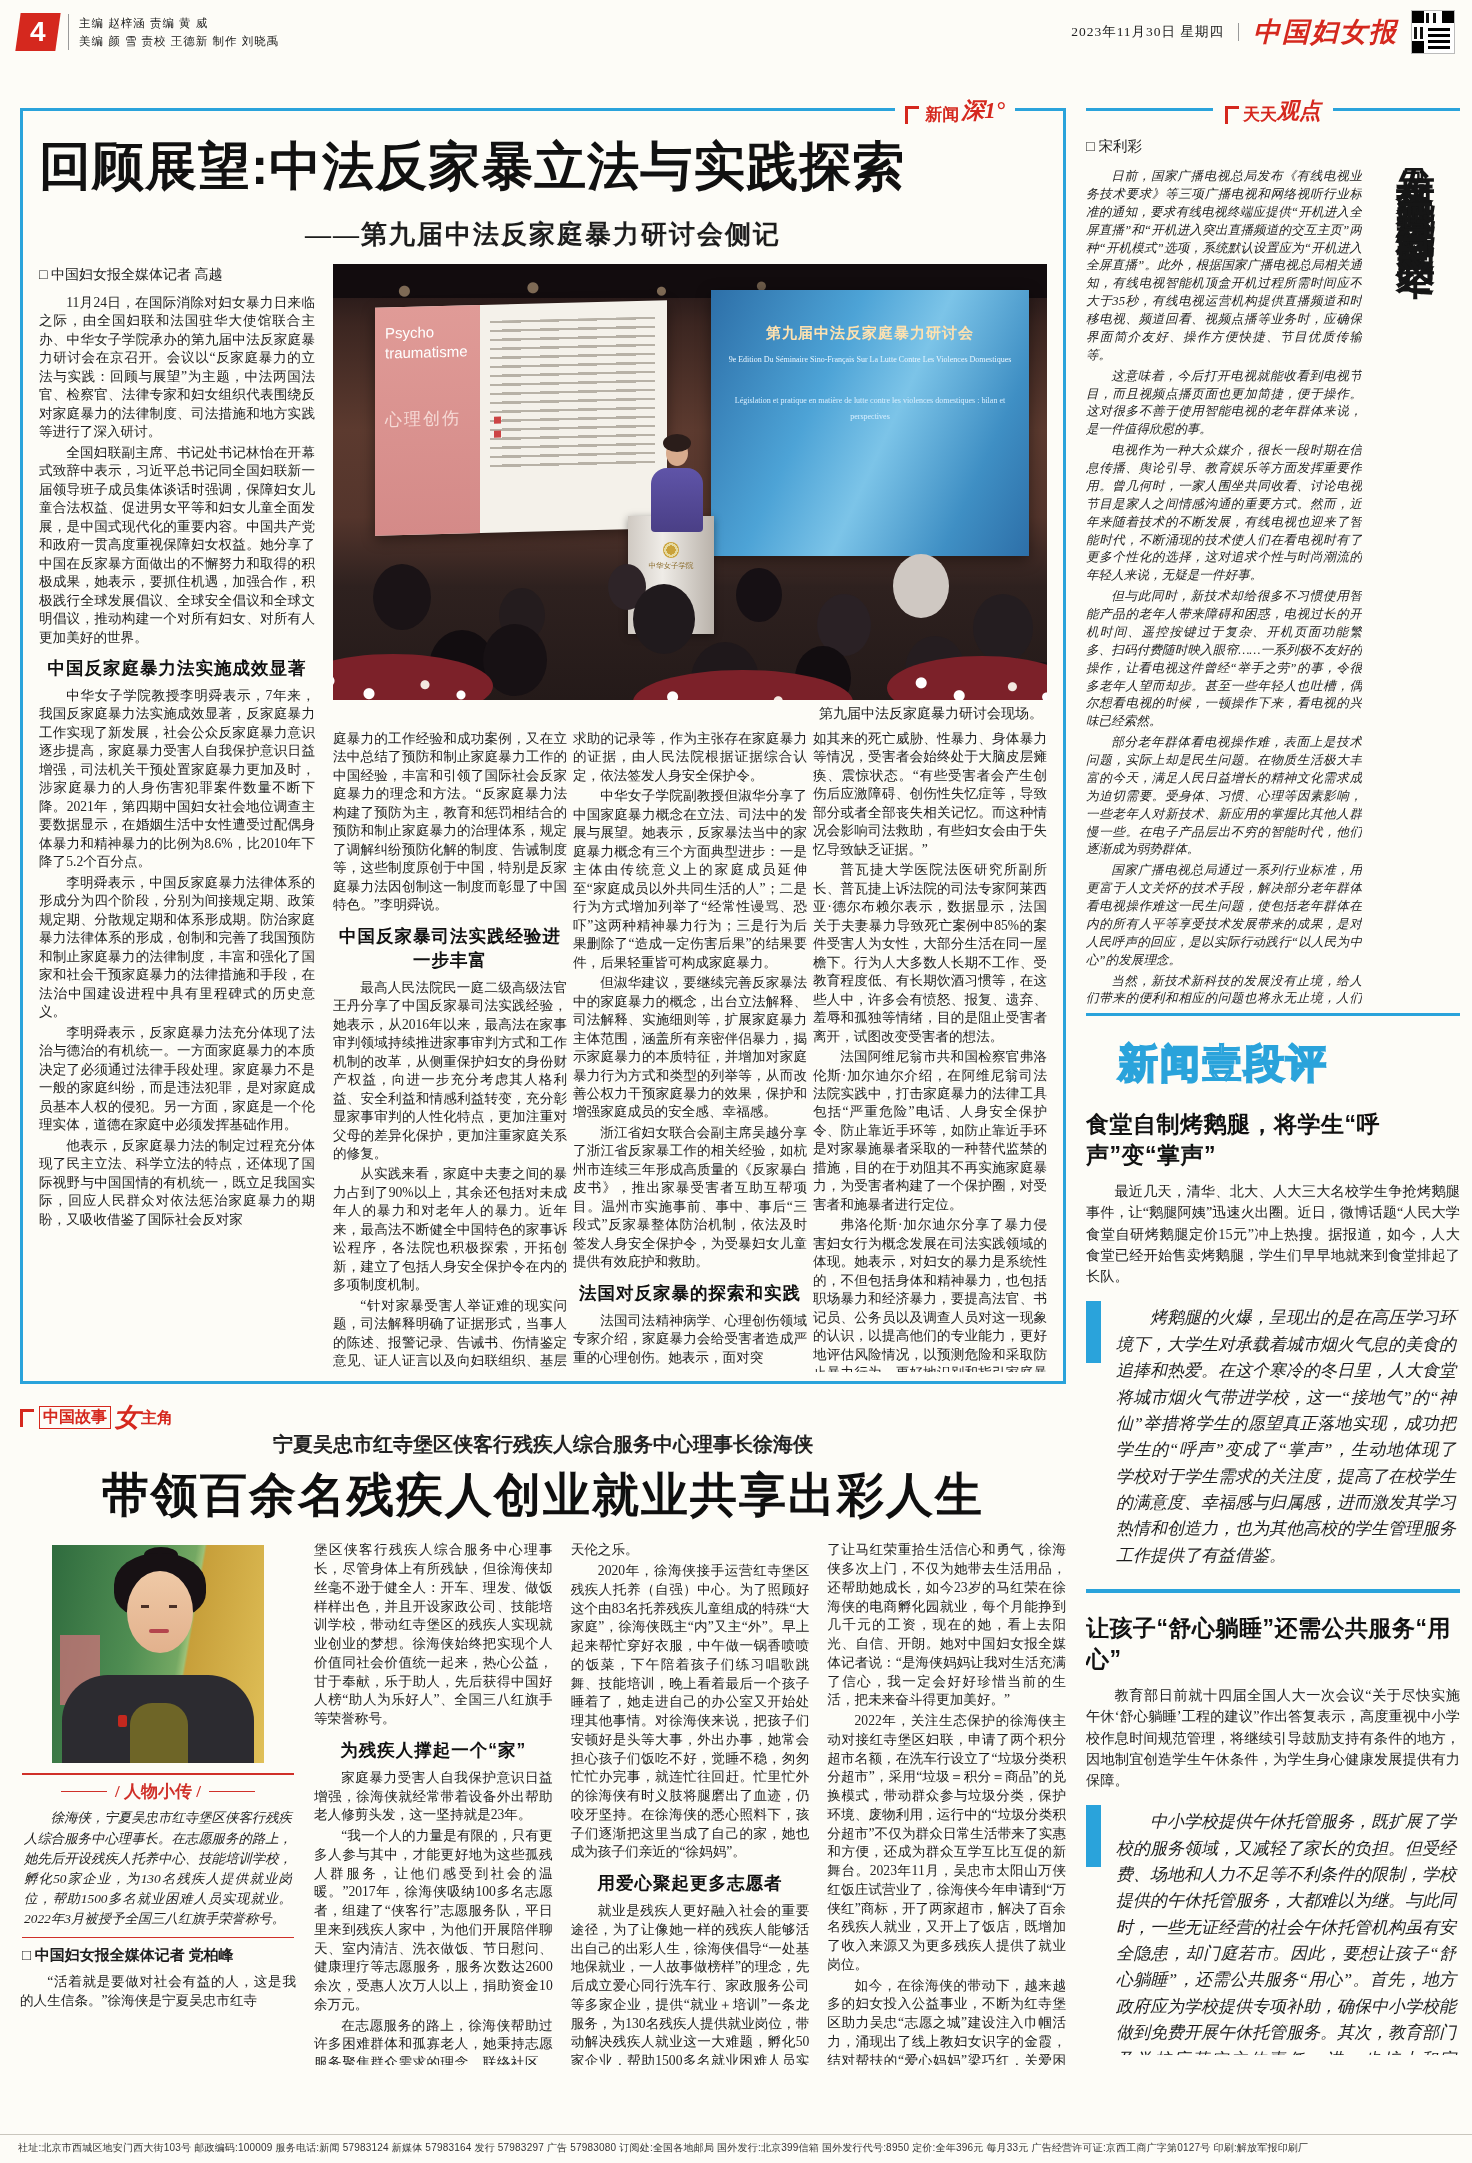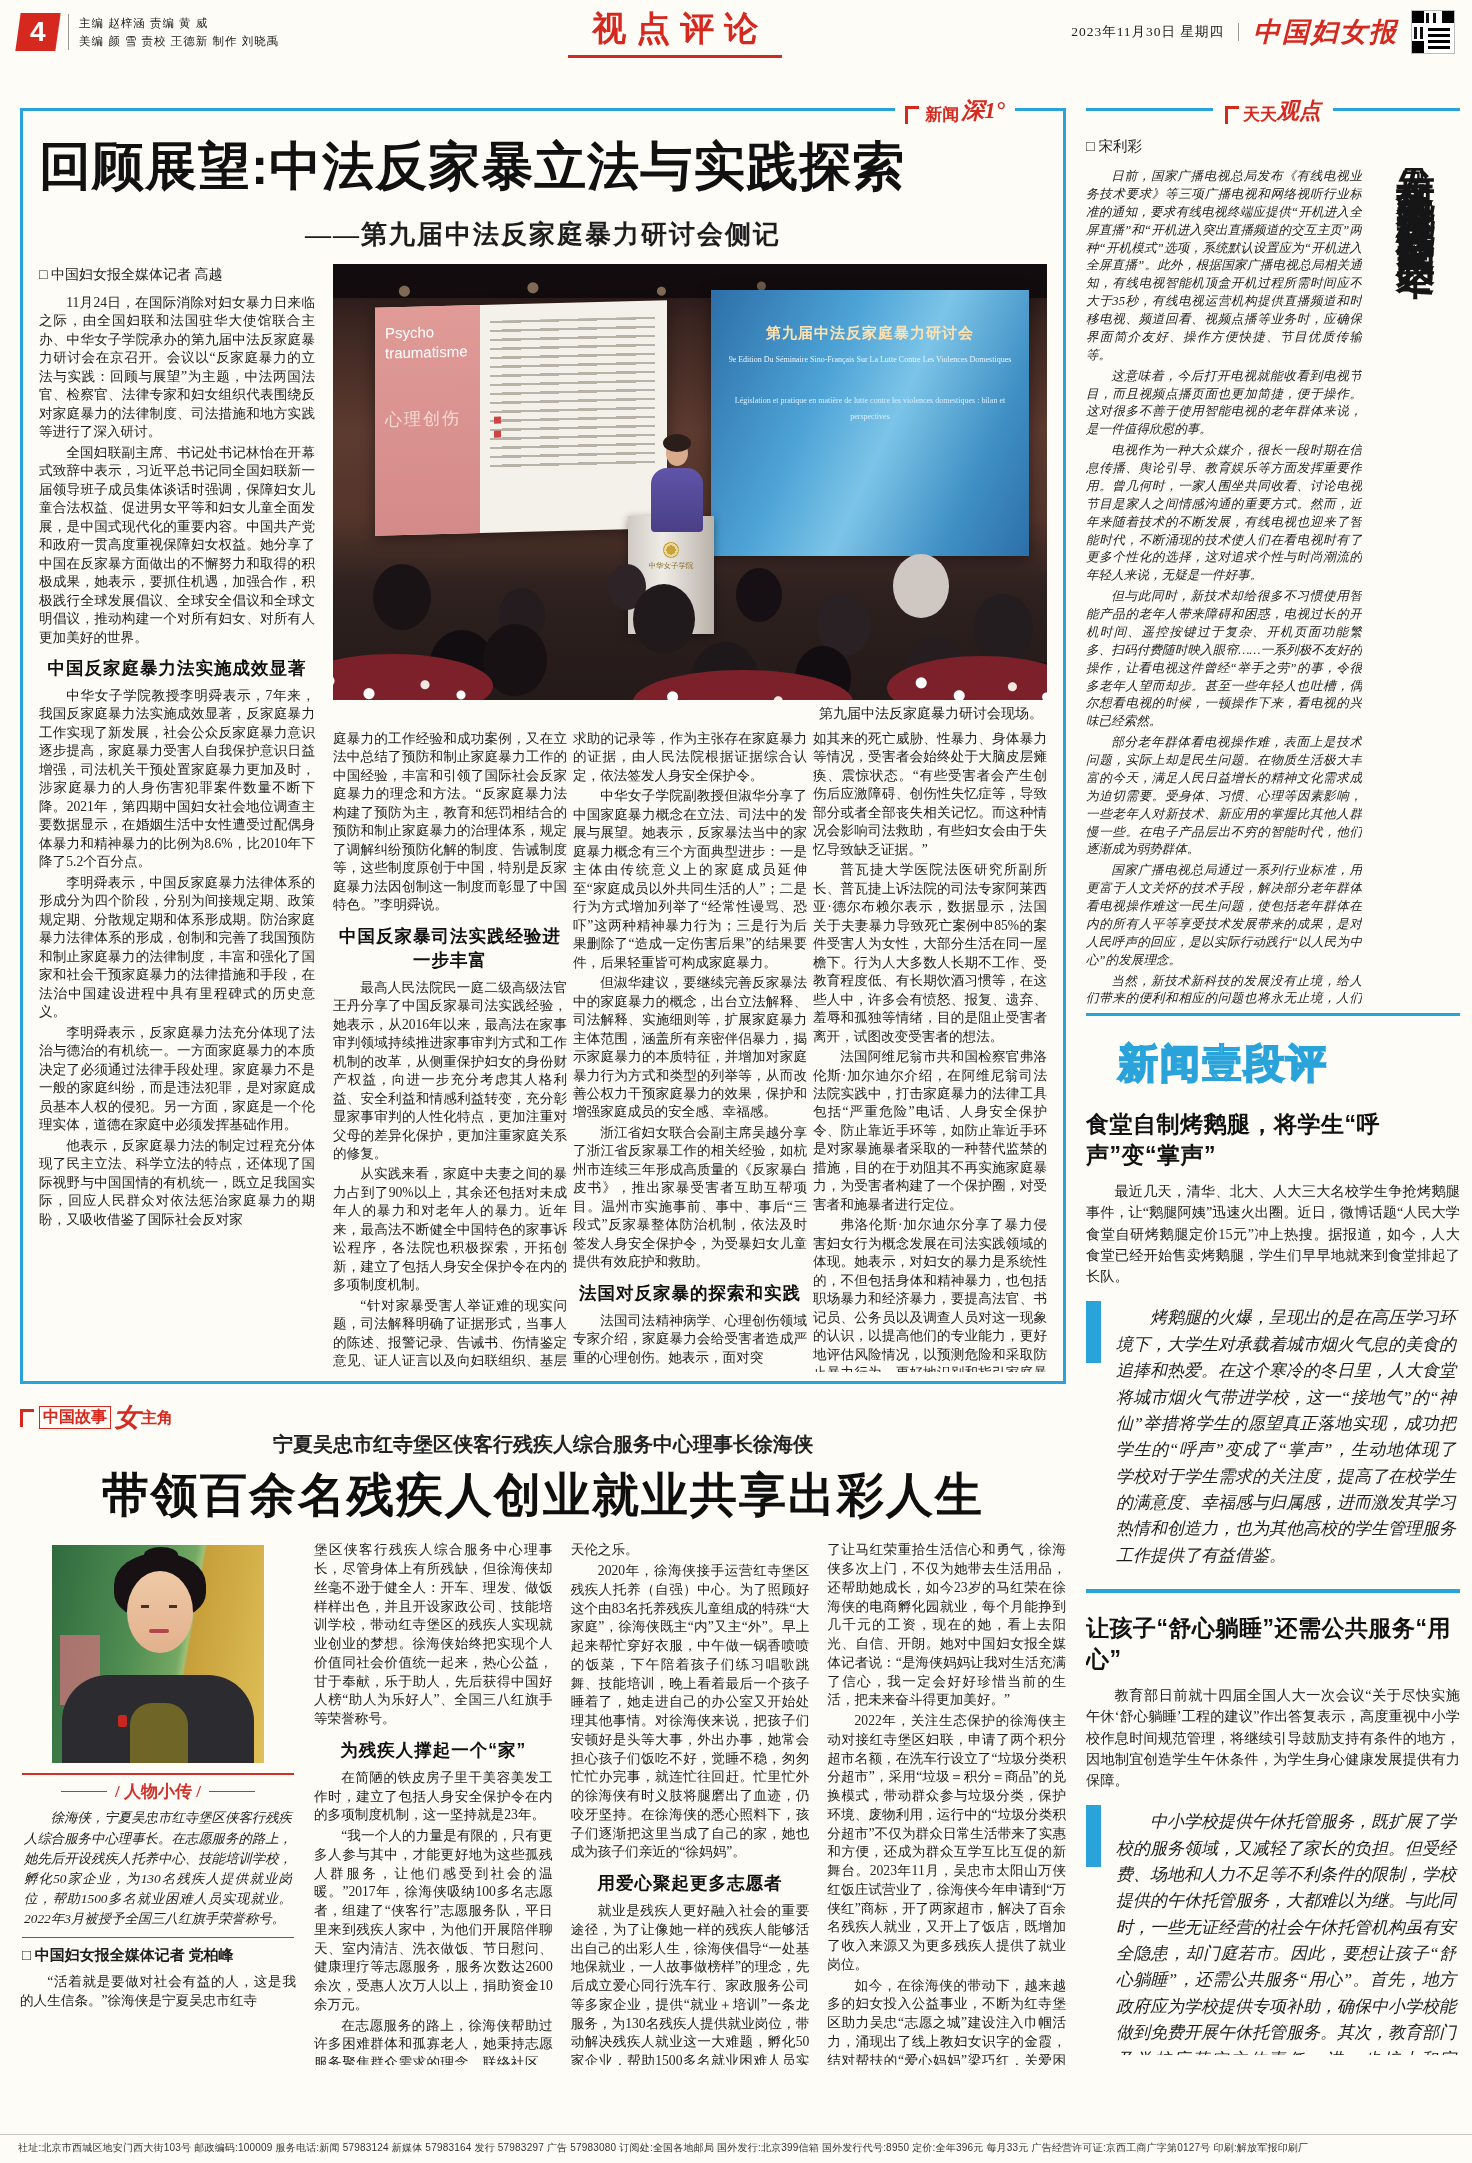--- a/index.html
+++ b/index.html
@@ -159,23 +159,20 @@
   <header>
     <div class="h-left">
       <div class="pageno-box">
           <span>4</span>
         </div>
       <div class="credits">
         <div>主编 赵梓涵 责编 黄 威</div>
         <div>美编 颜 雪 责校 王德新 制作 刘晓禹</div>
       </div>
     </div>
-    <div class="h-center">
-      <div class="section-title">视点评论</div>
-    </div>
     <div class="h-right">
       <div class="pub-date">2023年11月30日 星期四</div>
       <div class="masthead">中国妇女报</div>
       <div class="qr"></div>
     </div>
   </header>
 
   <div class="content">
 
     <div class="left-zone">
@@ -288,21 +285,21 @@
               <div class="bio-text">徐海侠，宁夏吴忠市红寺堡区侠客行残疾人综合服务中心理事长。在志愿服务的路上，她先后开设残疾人托养中心、技能培训学校，孵化50家企业，为130名残疾人提供就业岗位，帮助1500多名就业困难人员实现就业。2022年3月被授予全国三八红旗手荣誉称号。</div>
             </div>
             <div class="story-byline">□ 中国妇女报全媒体记者 党柏峰</div>
             <div>
                 <p class="para">“活着就是要做对社会有益的人，这是我的人生信条。”徐海侠是宁夏吴忠市红寺</p>
               </div>
           </div>
           <div class="story-col">
               <p class="para no-indent">堡区侠客行残疾人综合服务中心理事长，尽管身体上有所残缺，但徐海侠却丝毫不逊于健全人：开车、理发、做饭样样出色，并且开设家政公司、技能培训学校，带动红寺堡区的残疾人实现就业创业的梦想。徐海侠始终把实现个人价值同社会价值统一起来，热心公益，甘于奉献，乐于助人，先后获得中国好人榜“助人为乐好人”、全国三八红旗手等荣誉称号。</p>
               <h4 class="col-subhead">为残疾人撑起一个“家”</h4>
-              <p class="para">在简陋的铁皮房子里干美容美发工作时，建立了包括人身安全保护令在内的多项制度机制，这一坚持就是23年。</p>
+              <p class="para">家庭暴力受害人自我保护意识日益增强，徐海侠就经常带着设备外出帮助老人修剪头发，这一坚持就是23年。</p>
               <p class="para">“我一个人的力量是有限的，只有更多人参与其中，才能更好地为这些孤残人群服务，让他们感受到社会的温暖。”2017年，徐海侠吸纳100多名志愿者，组建了“侠客行”志愿服务队，平日里来到残疾人家中，为他们开展陪伴聊天、室内清洁、洗衣做饭、节日慰问、健康理疗等志愿服务，服务次数达2600余次，受惠人次万人以上，捐助资金10余万元。</p>
               <p class="para">在志愿服务的路上，徐海侠帮助过许多困难群体和孤寡老人，她秉持志愿服务聚焦群众需求的理念，联络社区、乡镇热心人员组建了“好儿女”“好邻居”志愿服务队，每逢有老人过生日，她们便将其接到托养中心，观看残疾孩子们表演节目，一同煮长寿面、做美食，分享蛋糕，让老人感受到了难得的</p>
             </div>
           <div class="story-col">
               <p class="para no-indent">天伦之乐。</p>
               <p class="para">2020年，徐海侠接手运营红寺堡区残疾人托养（自强）中心。为了照顾好这个由83名托养残疾儿童组成的特殊“大家庭”，徐海侠既主“内”又主“外”。早上起来帮忙穿好衣服，中午做一锅香喷喷的饭菜，下午陪着孩子们练习唱歌跳舞、技能培训，晚上看着最后一个孩子睡着了，她走进自己的办公室又开始处理其他事情。对徐海侠来说，把孩子们安顿好是头等大事，外出办事，她常会担心孩子们饭吃不好，觉睡不稳，匆匆忙忙办完事，就连忙往回赶。忙里忙外的徐海侠有时义肢将腿磨出了血迹，仍咬牙坚持。在徐海侠的悉心照料下，孩子们逐渐把这里当成了自己的家，她也成为孩子们亲近的“徐妈妈”。</p>
               <h4 class="col-subhead">用爱心聚起更多志愿者</h4>
               <p class="para">就业是残疾人更好融入社会的重要途径，为了让像她一样的残疾人能够活出自己的出彩人生，徐海侠倡导“一处基地保就业，一人故事做榜样”的理念，先后成立爱心同行洗车行、家政服务公司等多家企业，提供“就业＋培训”一条龙服务，为130名残疾人提供就业岗位，带动解决残疾人就业这一大难题，孵化50家企业，帮助1500多名就业困难人员实现就业。其中在红寺堡区残疾人电商孵化园就业的马红荣从小腿部残疾，徐海侠在一次下乡帮扶过程中结识了她，为</p>
             </div>
           <div class="story-col">

